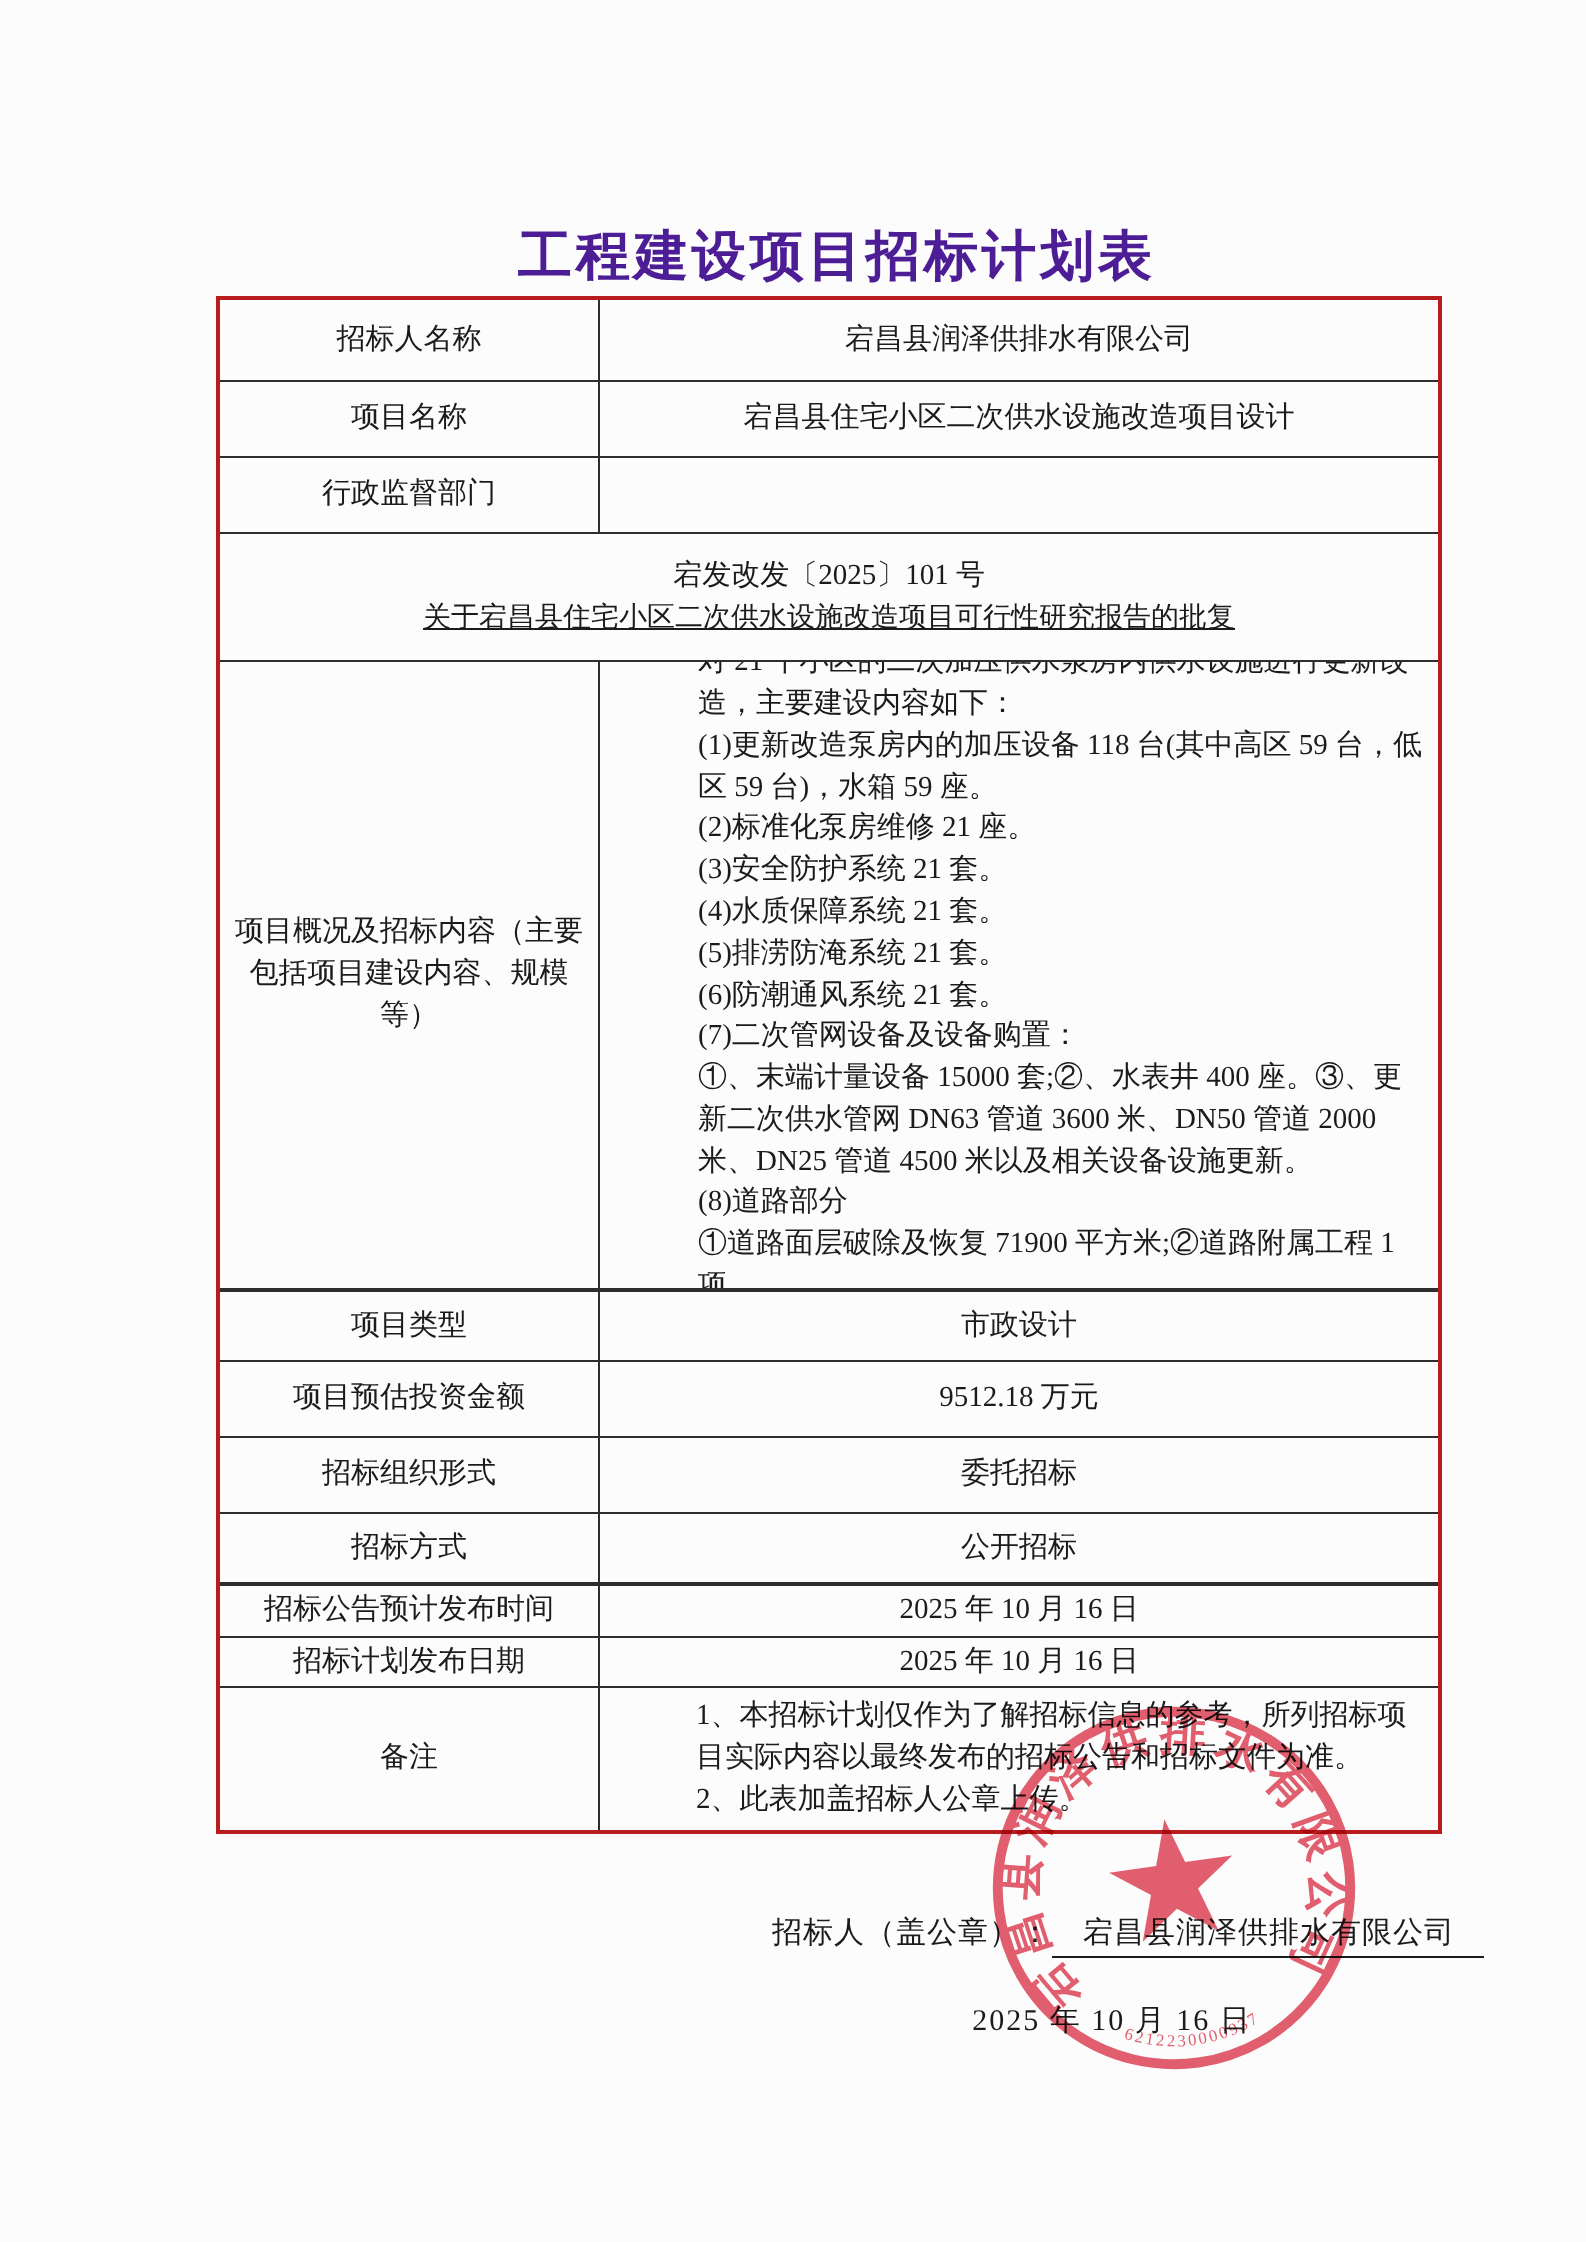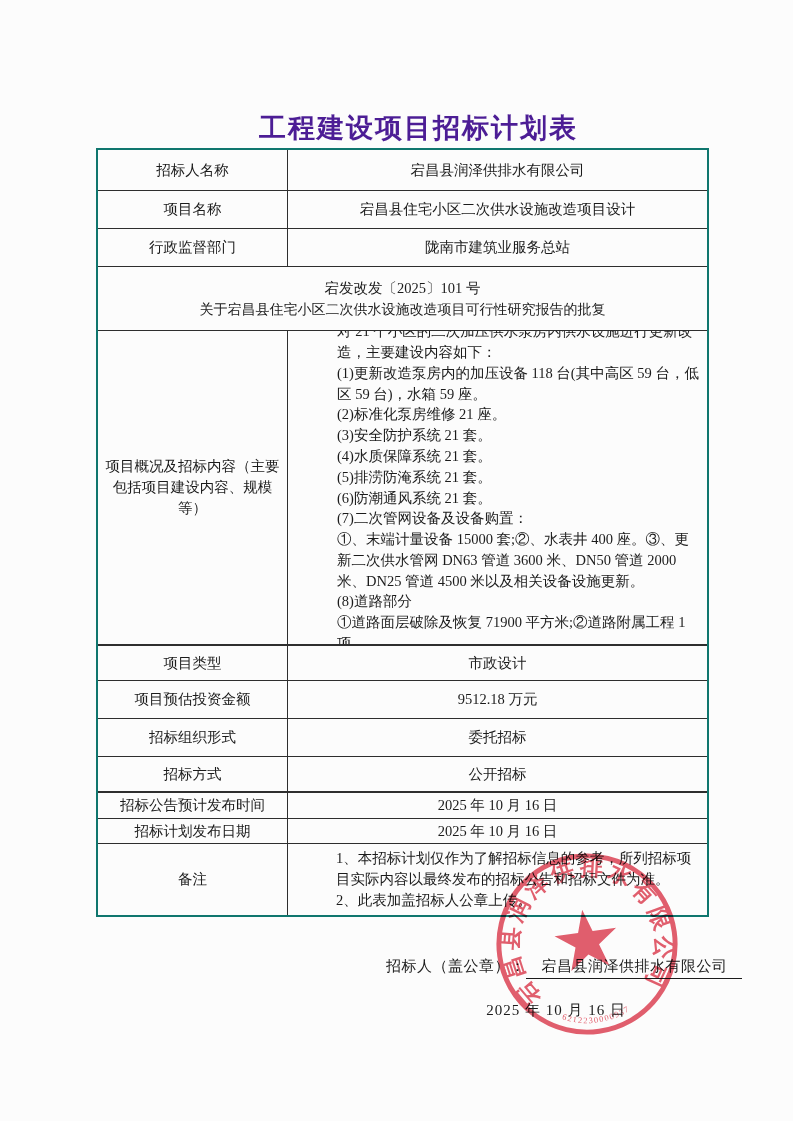--- a/index.html
+++ b/index.html
@@ -6,42 +6,42 @@
   .page{
     position:relative;width:793px;height:1121px;background:#fcfcfc;overflow:hidden;
     font-family:"Liberation Serif","DejaVu Serif",serif;color:#1b1b1b;
   }
   .doc-title{
     position:absolute;top:110px;left:112px;width:613px;text-align:center;
     font-size:27px;font-weight:700;letter-spacing:2px;color:#4c1d95;
     font-family:"Liberation Sans","DejaVu Sans",sans-serif;
   }
   .bid-table{
-    position:absolute;top:148px;left:96px;width:613px;box-sizing:border-box;
-    border:2px solid #0f766e;display:flex;flex-direction:column;background:transparent;
+    position:absolute;top:148px;left:108px;width:613px;box-sizing:border-box;
+    border:2px solid #b91c1c;display:flex;flex-direction:column;background:transparent;
   }
   .t-row{display:flex;border-top:1px solid #2e2e2e;box-sizing:border-box;}
   .t-row:first-child{border-top:none;}
   .t-row.thick{border-top-width:2px;}
   .r0{height:40px}.r1{height:38px}.r2{height:38px}.r3{height:64px}.r4{height:314px}
   .r5{height:36px}.r6{height:38px}.r7{height:38px}.r8{height:35px}
   .r9{height:27px}.r10{height:25px}.r11{height:72px}
   .cell-label{
     flex:0 0 190px;width:190px;border-right:1px solid #2e2e2e;box-sizing:border-box;
     display:flex;align-items:center;justify-content:center;text-align:center;
     font-size:14.5px;line-height:21px;padding:1px 4px;
   }
   .cell-value{
     flex:1;box-sizing:border-box;display:flex;flex-direction:column;
     align-items:center;justify-content:center;text-align:center;
     font-size:14.5px;line-height:21px;padding:1px 8px;overflow:hidden;
   }
   .cell-value.left{align-items:flex-start;text-align:left;margin-left:40px;}
   .r4 .cell-value{line-height:20.8px;padding:2px 8px 2px 9px;}
-  .nowrap-sm{white-space:nowrap;font-size:14px;}
+  .nowrap-sm{white-space:nowrap;font-size:14px;text-decoration:underline;}
   .signer{
     position:absolute;top:957px;left:357px;font-size:15px;letter-spacing:.5px;white-space:nowrap;margin-left:29px;
   }
   .signer-name{
     display:inline-block;border-bottom:1.5px solid #1b1b1b;
     padding:0 14px 2px 16px;min-width:180px;text-align:center;
   }
   .sign-date{
     position:absolute;top:1001px;left:450px;width:212px;text-align:center;
     font-size:15px;letter-spacing:1px;
@@ -70,21 +70,20 @@
       <div class="cell-value">宕昌县润泽供排水有限公司</div>
     </div>
 
     <div class="t-row r1">
       <div class="cell-label">项目名称</div>
       <div class="cell-value">宕昌县住宅小区二次供水设施改造项目设计</div>
     </div>
 
     <div class="t-row r2">
       <div class="cell-label">行政监督部门</div>
-      <div class="cell-value">陇南市建筑业服务总站</div>
     </div>
 
     <div class="t-row r3">
       <div class="cell-value">
         <div>宕发改发〔2025〕101 号</div>
         <div class="nowrap-sm">关于宕昌县住宅小区二次供水设施改造项目可行性研究报告的批复</div>
       </div>
     </div>
 
     <div class="t-row r4">

